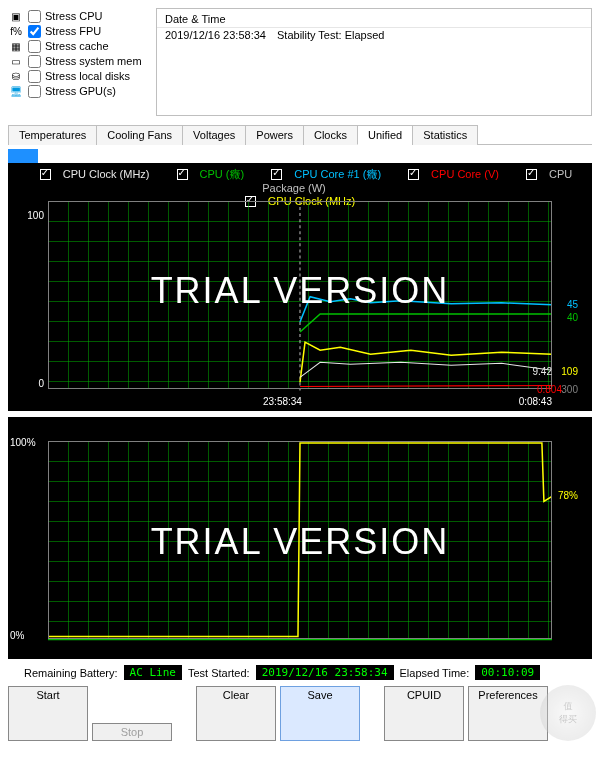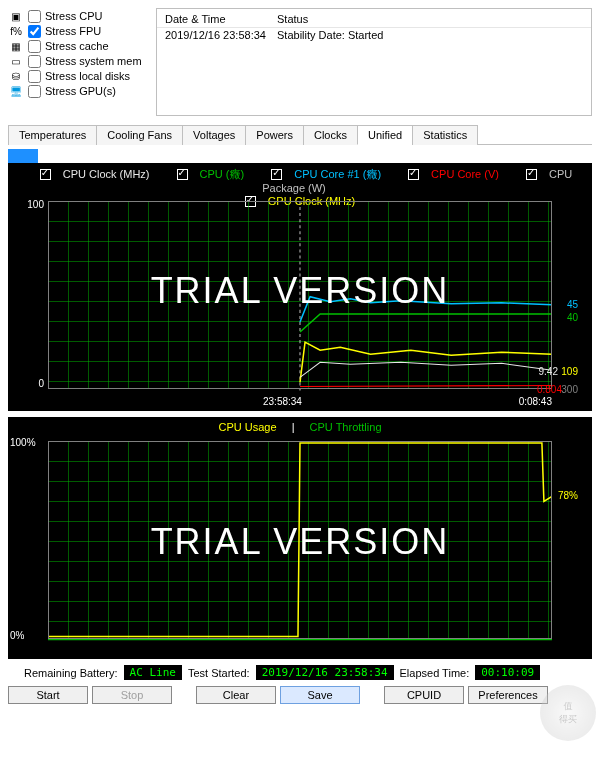--- a/index.html
+++ b/index.html
@@ -39,33 +39,33 @@
   .grid-area { position:absolute; left:40px; right:40px; top:38px; bottom:22px; }
   .chart2 .grid-area { top:24px; bottom:20px; }
   .grid-area::before { content:""; position:absolute; inset:0;
     background-image:
       linear-gradient(to right, rgba(0,180,0,0.5) 1px, transparent 1px),
       linear-gradient(to bottom, rgba(0,180,0,0.5) 1px, transparent 1px);
     background-size: 20px 20px;
   }
   .grid-area::after { content:""; position:absolute; inset:0; border:1px solid #808080;}
   .watermark { position:absolute; left:0; right:0; top:50%; transform:translateY(-40%); text-align:center; color:#fff; font-size:36px; font-weight:400; letter-spacing:2px; font-family:"Segoe UI",sans-serif;}
-  .y-lbl { position:absolute; left:4px; color:#fff; font-size:10px; text-align:right; width:32px;}
+  .y-lbl { position:absolute; left:4px; color:#fff; font-size:10px; text-align:right; width:32px;margin-top:11px;}
   .y-lbl2 { position:absolute; left:2px; color:#fff; font-size:10px;}
   .x-lbl { position:absolute; bottom:4px; color:#fff; font-size:10px;}
   .r-lbl { position:absolute; right:14px; font-size:10px;}
 
   
   .plot-svg { position:absolute; inset:0; }
 
   .status-bar { display:flex; align-items:center; gap:6px; margin:6px 8px 0 24px; font-size:11px;}
   .val-box { background:#000; color:#0f0; padding:1px 6px; font-family:monospace; font-size:11px;}
   .btn-bar { display:flex; gap:4px; margin:6px 8px 8px 8px;}
   .btn { border:1px solid #888; background:#f0f0f0; padding:2px 0; width:80px; text-align:center; cursor:pointer; font-size:11px;}
-  .btn.disabled { color:#a0a0a0; cursor:default;}
+  .btn.disabled { color:#a0a0a0; cursor:default;margin-top:37px;}
   .btn.primary { background:#dbe9ff; border-color:#6ea0e0;}
 
   .side-watermark { position:absolute; right:4px; bottom:36px; opacity:0.35; width:56px; height:56px; border-radius:50%; background:radial-gradient(#eee,#bbb); display:flex; align-items:center; justify-content:center; font-size:9px; text-align:center; color:#666;}
   input[type=checkbox]{ width:13px; height:13px; margin:0;}
 </style>
 </head>
 <body>
 
 <div class="top-row">
   <div class="stress-panel">
@@ -96,25 +96,24 @@
       </div>
     <div class="chk-row">
         <span class="mini-icon" style="color:#0099e0">🖥</span>
         <input type="checkbox" style="">
         <span>Stress GPU(s)</span>
       </div>
   </div>
   <div class="log-panel">
     <div class="log-head">
       <div class="col-dt">Date &amp; Time</div>
-      <div class="col-st">Status</div>
     </div>
     <div class="log-row">
       <div class="col-dt">2019/12/16 23:58:34</div>
-      <div class="col-st">Stability Date: Started</div>
+      <div class="col-st">Stability Test: Elapsed</div>
     </div>
   </div>
 </div>
 
 <div class="tabs">
   <div class="tab inactive">Temperatures</div>
   <div class="tab inactive">Cooling Fans</div>
   <div class="tab inactive">Voltages</div>
   <div class="tab inactive">Powers</div>
   <div class="tab inactive">Clocks</div>
@@ -149,32 +148,27 @@
       <polyline fill="none" stroke="#ff0000" stroke-width="1" points="250,184 500,183"></polyline>
     </svg>
   </div>
   <div class="watermark">TRIAL VERSION</div>
   <span class="y-lbl" style="top:36px">100</span>
   <span class="y-lbl" style="bottom:22px">0</span>
   <span class="x-lbl" style="left:255px">23:58:34</span>
   <span class="x-lbl" style="right:40px">0:08:43</span>
   <span class="r-lbl" style="top:55%;color:#00c0ff">45</span>
   <span class="r-lbl" style="top:60%;color:#00c000">40</span>
-  <span class="r-lbl" style="top:82%;color:#e6e6e6;right:34px">9.42</span>
+  <span class="r-lbl" style="top:82%;color:#e6e6e6;right:40px">9.42</span>
   <span class="r-lbl" style="top:82%;color:#ffff00">109</span>
   <span class="r-lbl" style="top:89%;color:#ff0000;right:30px">0.804</span>
   <span class="r-lbl" style="top:89%;color:#808080">300</span>
 </div>
 
 <div class="chart chart2">
-  <div class="legend-row">
-    <span style="color:#ffff00">CPU Usage</span>
-    <span style="color:#fff">|</span>
-    <span style="color:#00c000">CPU Throttling</span>
-  </div>
   <div class="grid-area">
     <svg class="plot-svg" viewBox="0 0 500 198" preserveAspectRatio="none">
 
       <polyline fill="none" stroke="#00c000" stroke-width="1.5" points="0,197 500,197"></polyline>
 
       <polyline fill="none" stroke="#ffff00" stroke-width="1.5" points="0,194 248,194 250,2 490,2 492,60 500,55"></polyline>
     </svg>
   </div>
   <div class="watermark">TRIAL VERSION</div>
   <span class="y-lbl2" style="top:20px">100%</span>

